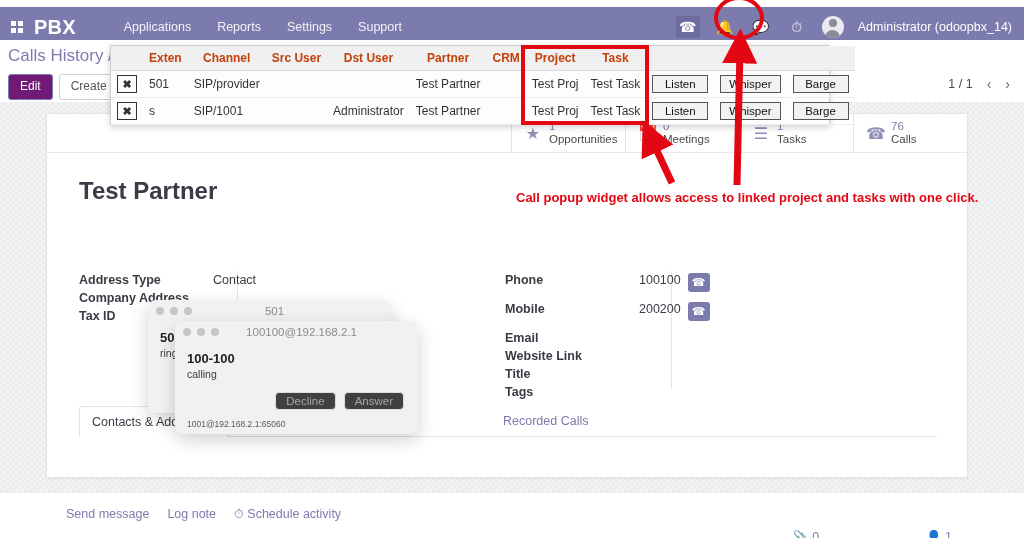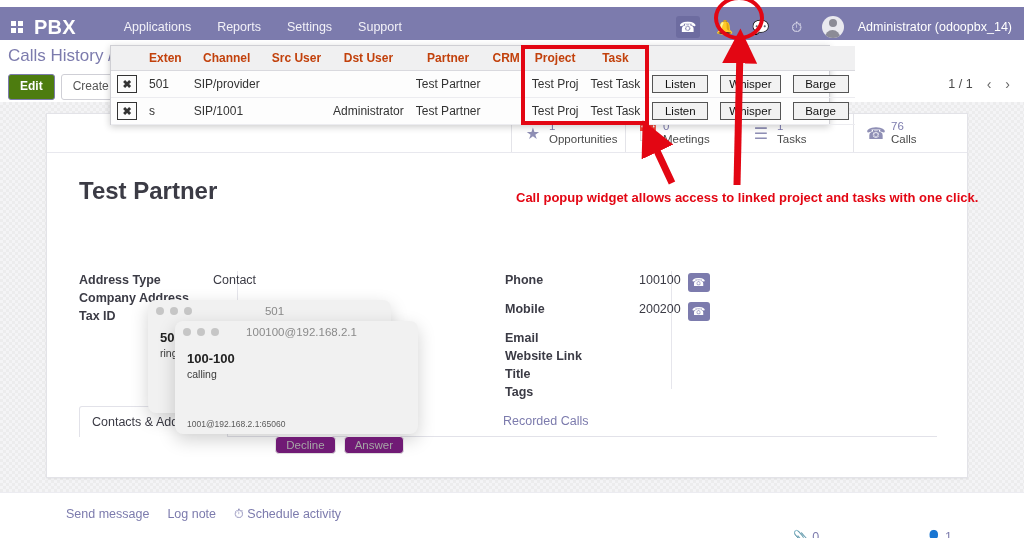--- a/index.html
+++ b/index.html
@@ -42,21 +42,21 @@
   }
 
   
   .ctrl { position: absolute; top: 40px; left: 0; width: 1024px; height: 62px; background:#fff; }
   .breadcrumb { position:absolute; left: 8px; top: 6px; font-size: 17px; color: #7c7bad; }
   .btn-row { position:absolute; left: 8px; top: 34px; display: flex; gap: 6px; }
   .btn {
     font-size: 12px; padding: 4px 11px; border-radius: 3px; border: 1px solid #cfcfd6;
     background: #fff; color: #555; cursor: pointer; line-height: 1.3;
   }
-  .btn.primary { background: #4d7c0f; border-color:#7c7bad; color:#fff; font-weight:700; }
+  .btn.primary { background: #701a75; border-color:#7c7bad; color:#fff; font-weight:400; }
   .pager { position:absolute; right: 14px; top: 36px; display:flex; align-items:center; gap: 14px;
            font-size: 12.5px; color:#4a4a4a; }
   .pager .arrow { color:#666; font-size: 14px; cursor:pointer; }
 
   
   .page-bg {
     position:absolute; left:0; top:102px; width: 1024px; height: 390px;
     background-color:#f4f4f6;
     background-image:
       linear-gradient(45deg,#ececed 25%,transparent 25%,transparent 75%,#ececed 75%),
@@ -158,21 +158,21 @@
   .sp2 { left: 175px; top: 321px; width: 243px; height: 113px; z-index: 46; }
   .sp-title { height: 22px; display:flex; align-items:center; padding: 0 8px; }
   .dots { display:flex; gap: 6px; }
   .dots i { width: 8px; height: 8px; border-radius:50%; background:#c6c6c6; display:block; }
   .sp-title .t { flex:1; text-align:center; font-size: 11.5px; color:#8a8a8a; padding-right: 26px; }
   .sp-body { padding: 8px 12px 0 12px; }
   .sp-num { font-size: 13px; font-weight: 700; color:#222; }
   .sp-state { font-size: 10.5px; color:#3a3a3a; margin-top: 2px; }
   .sp-actions { display:flex; gap: 8px; justify-content:flex-end; margin-top: 12px; padding-right: 2px; }
   .sp-btn { font-size: 11.5px; color:#a6a6a6; border:1px solid #dedede; border-radius: 4px;
-            padding: 2px 10px; background:#701a75; cursor:pointer;margin-top:44px; }
+            padding: 2px 10px; background:#404040; cursor:pointer; }
   .sp-foot { position:absolute; left: 12px; bottom: 5px; font-size: 8.5px; color:#5a5a5a; }
 </style>
 </head>
 <body>
 
 <div id="root">
 
   <div class="navbar">
     <div class="nav-apps-grid">
       <span class="grid-ico">

